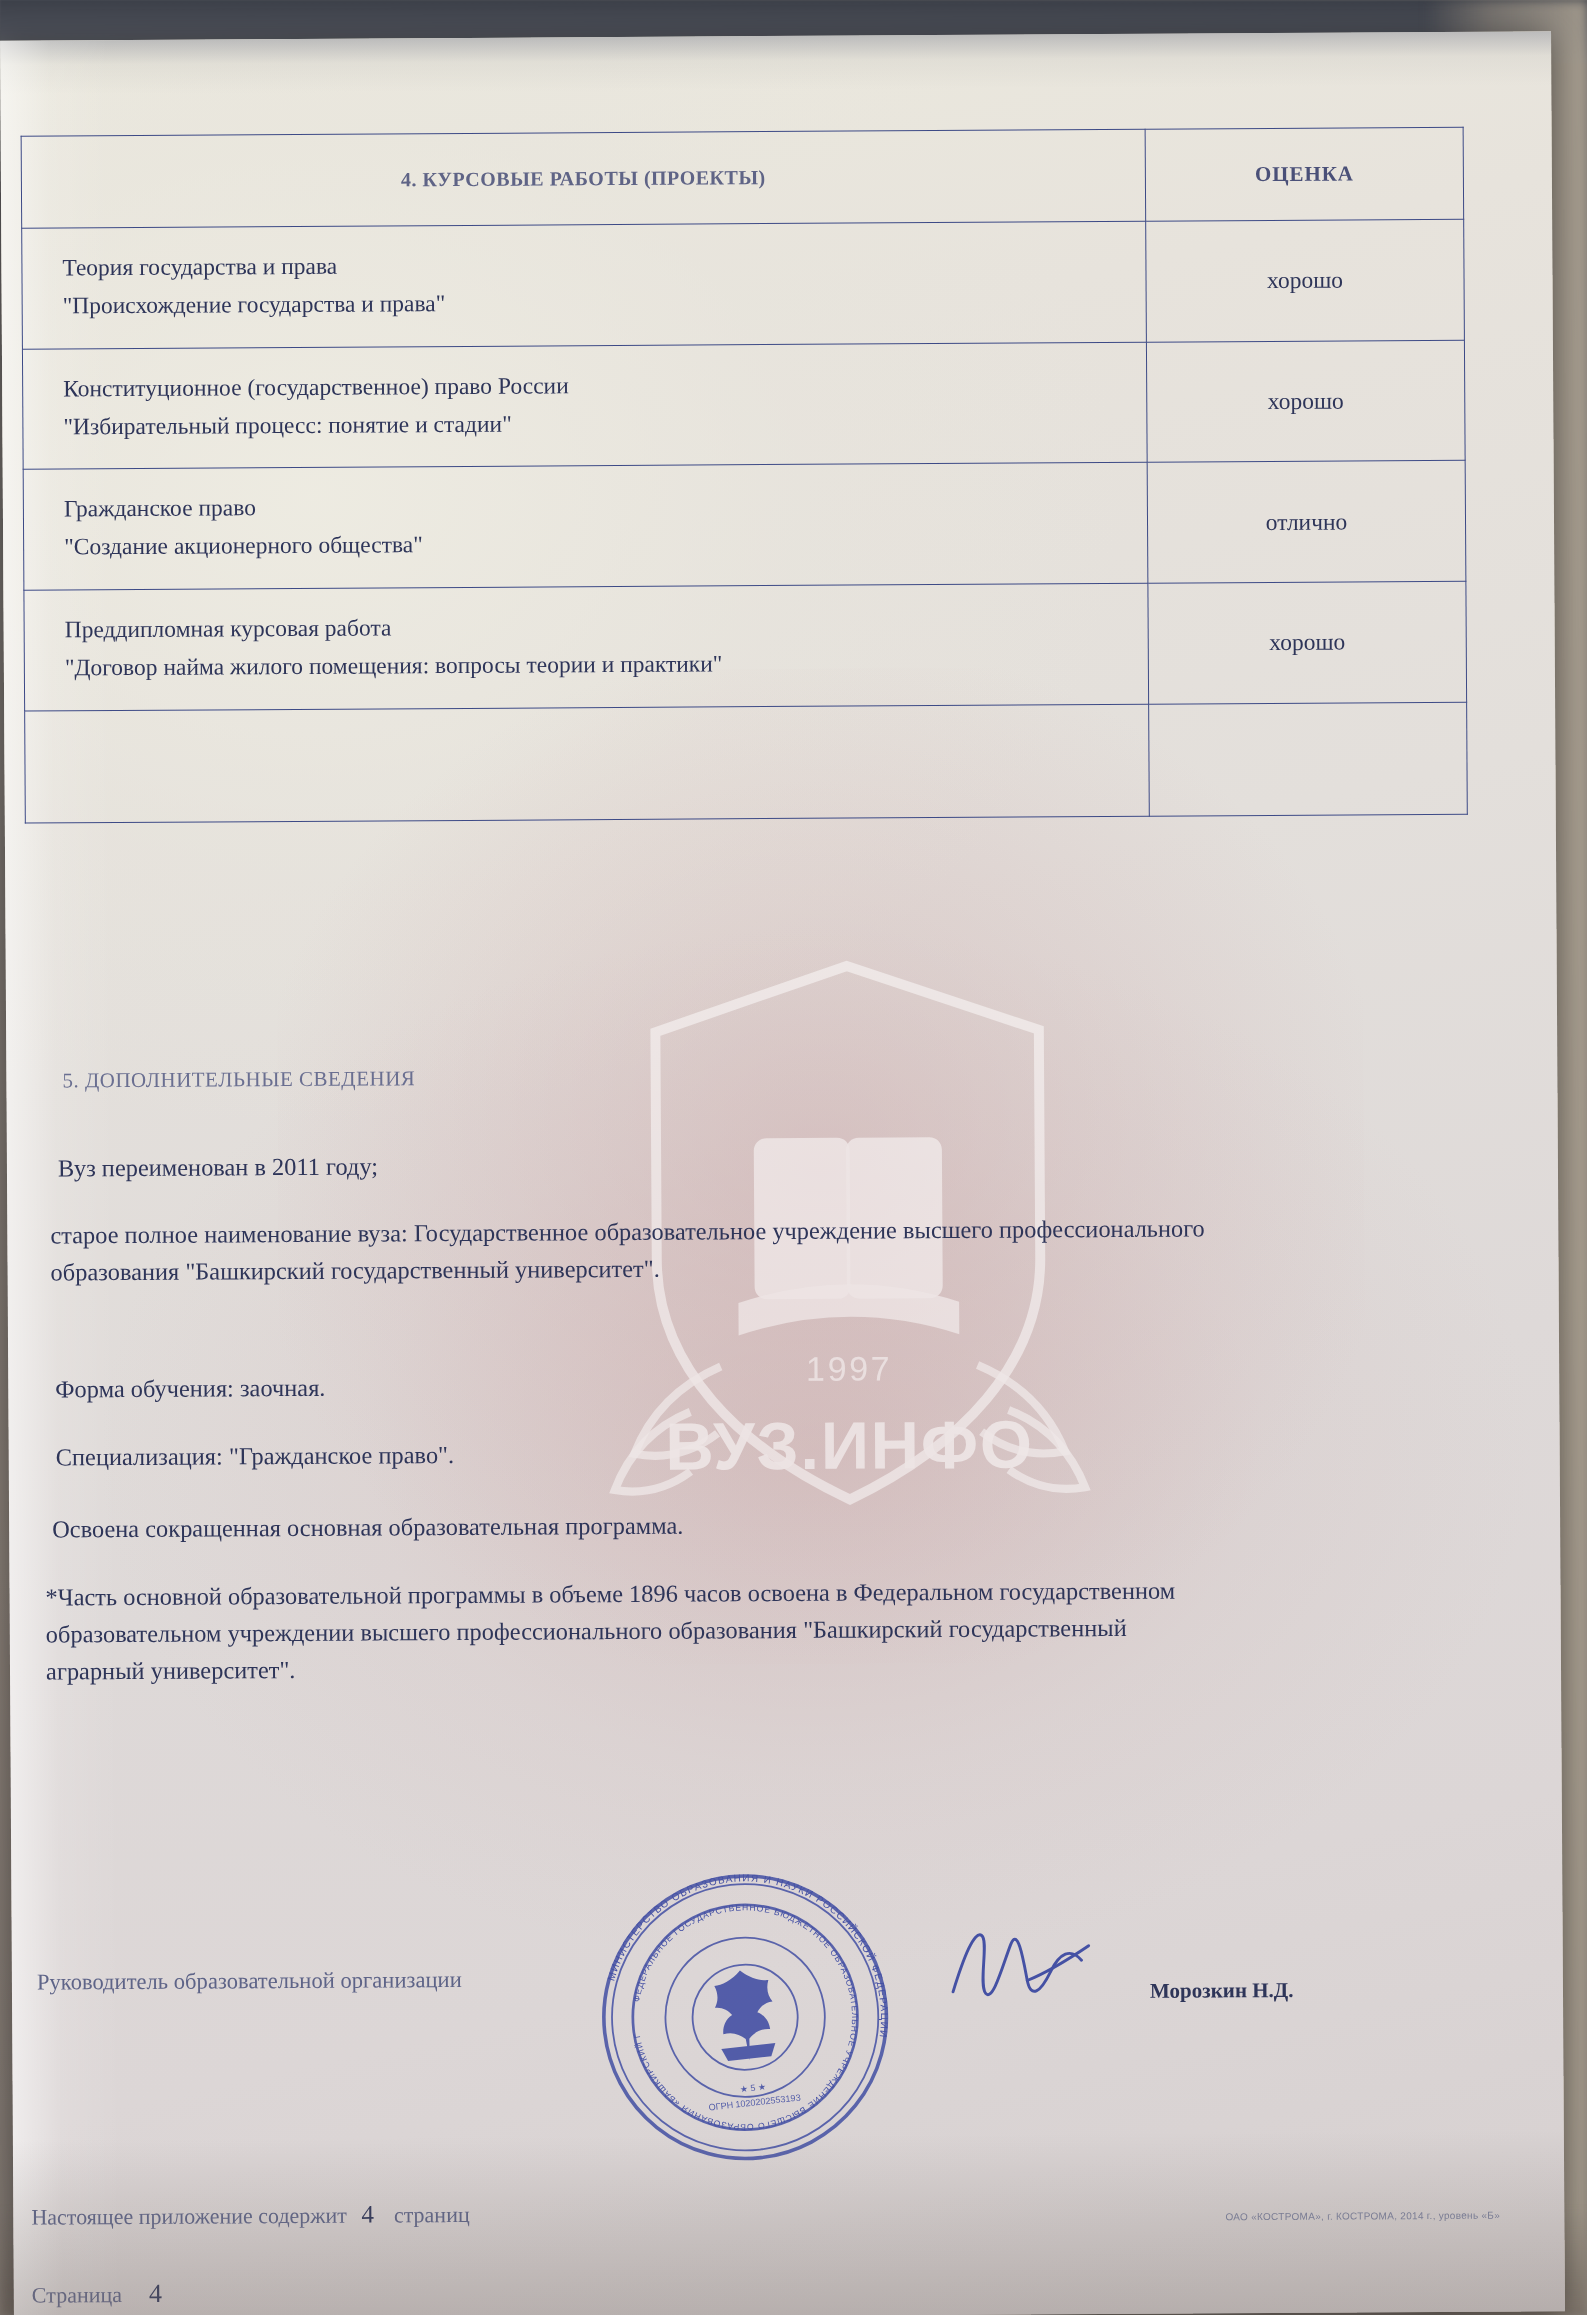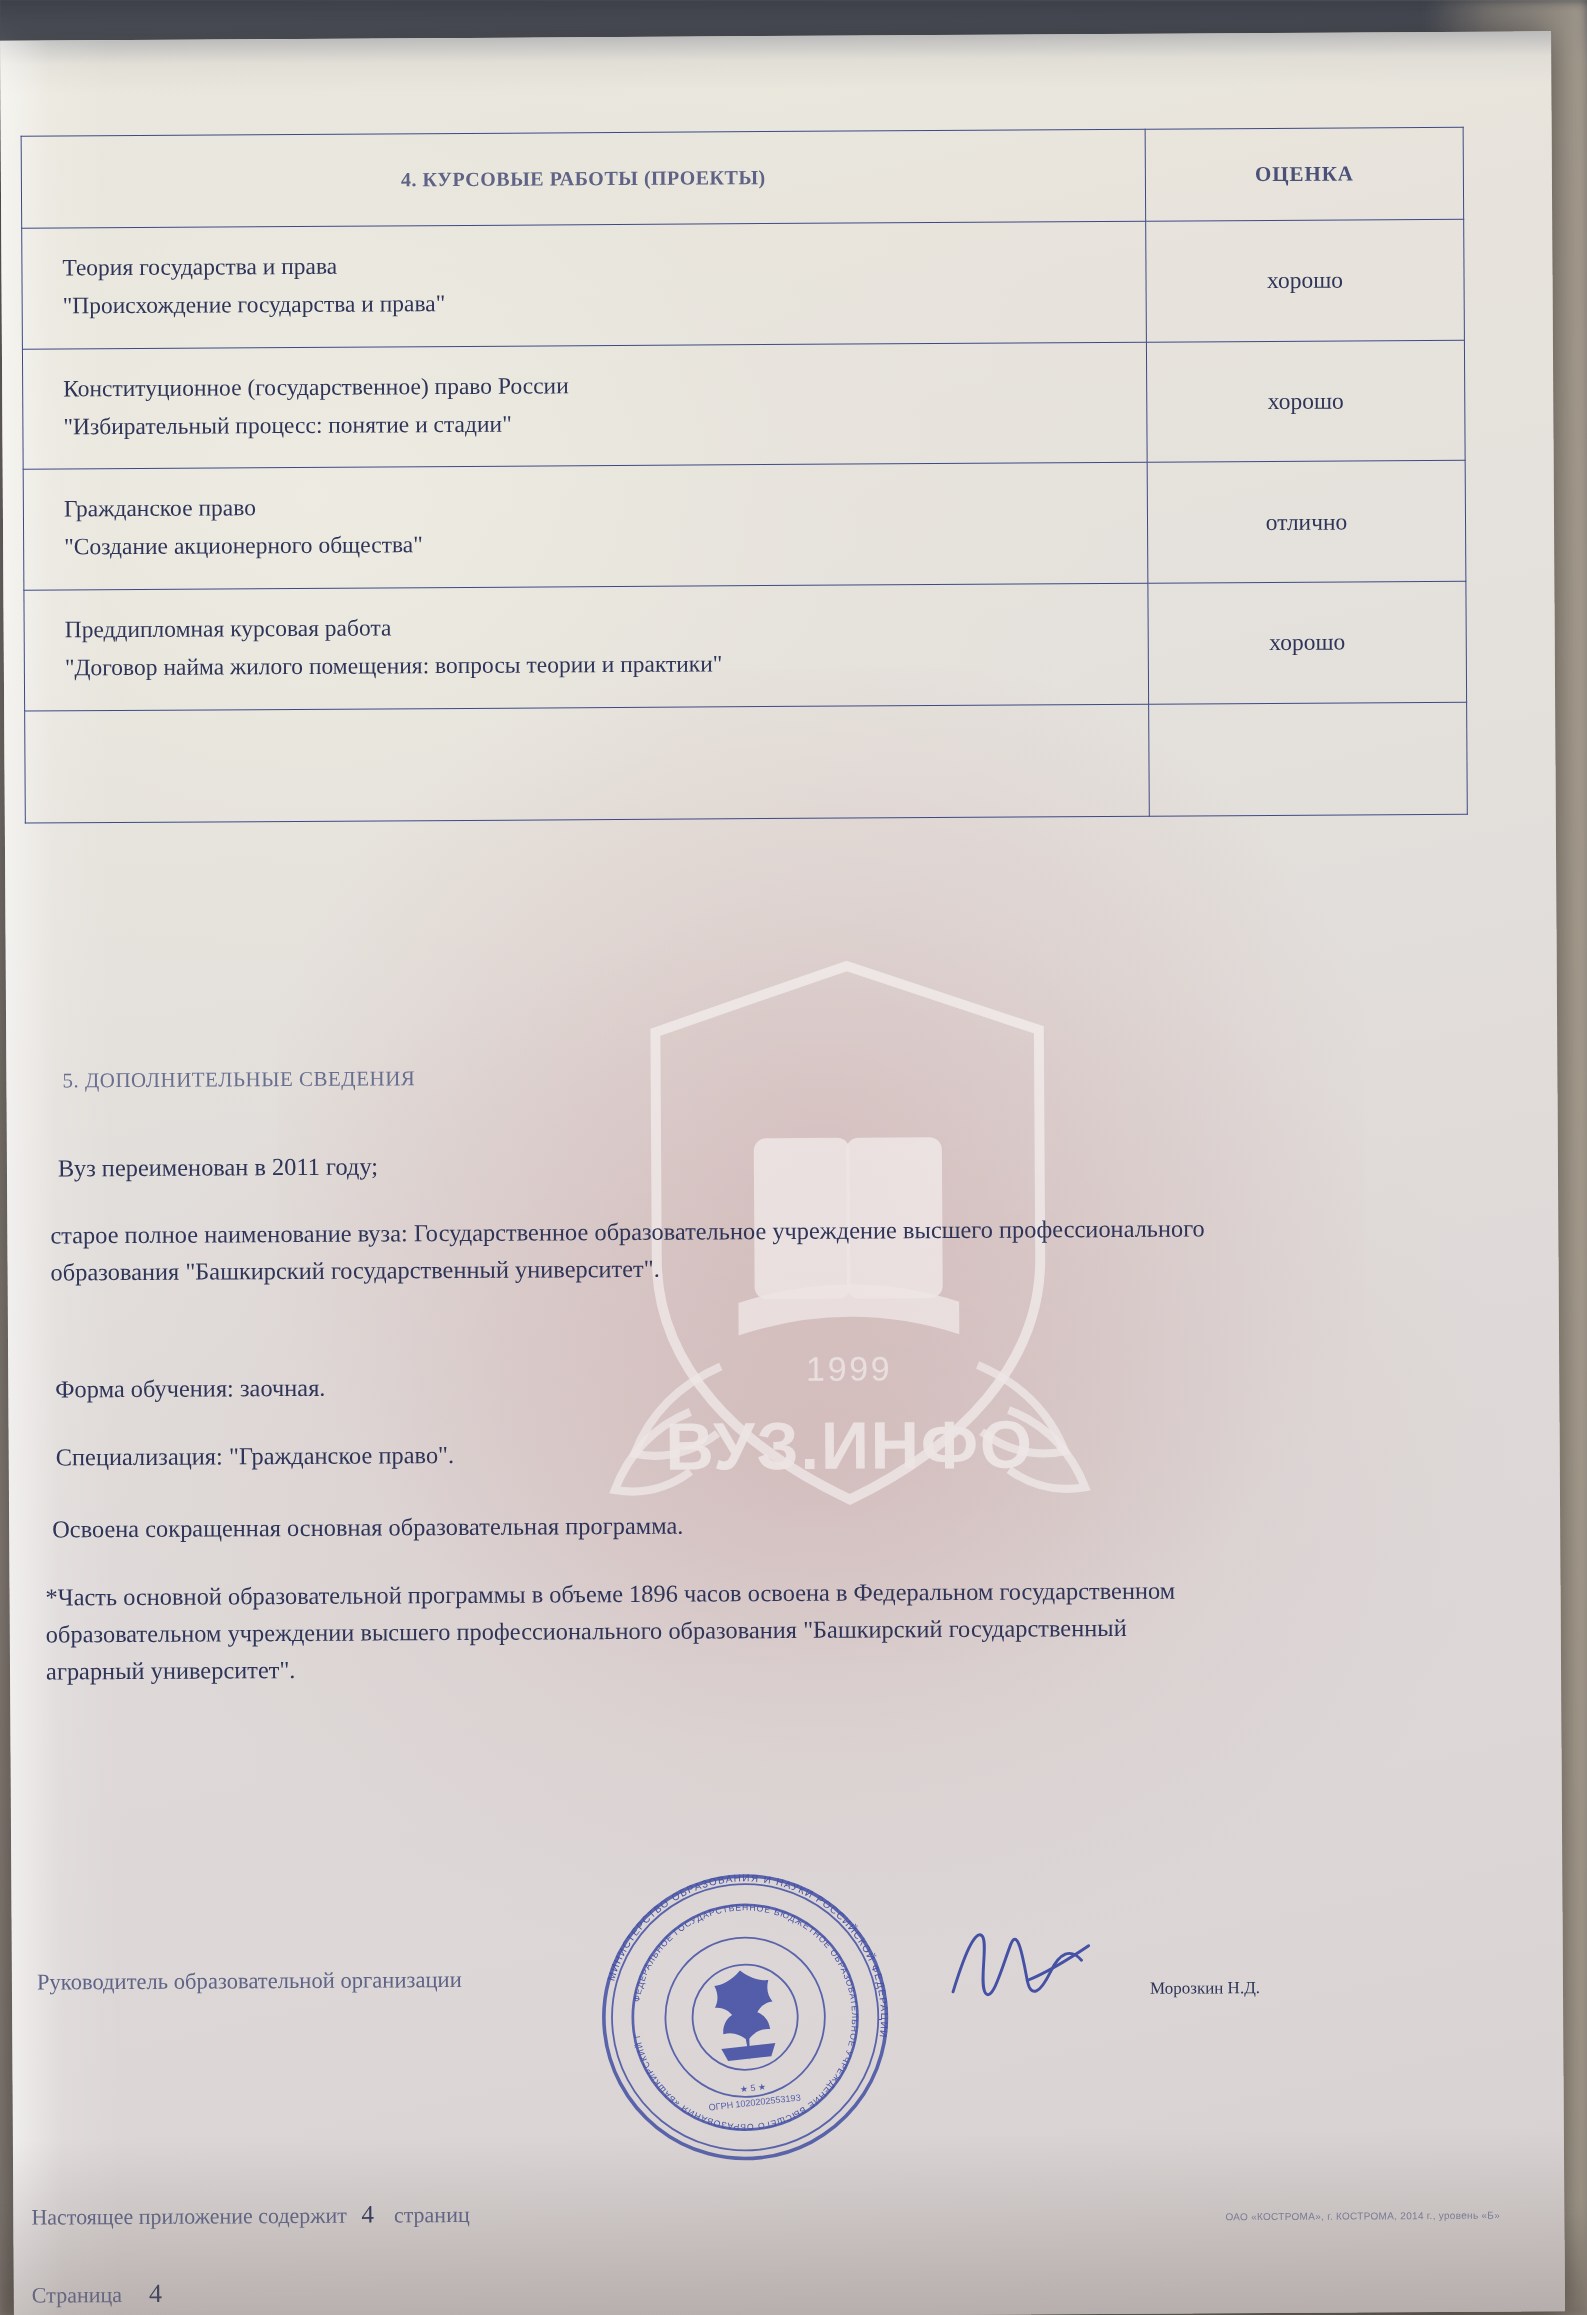--- a/index.html
+++ b/index.html
@@ -162,22 +162,23 @@
     top: 1925px;
     width: 425px;
     font-size: 22.6px;
     line-height: 1.5;
     color: #5e6488;
   }
   .sig-name {
     position: absolute;
     left: 1138px;
     top: 1945px;
-    font-size: 17px;
-    color: #2e3559;
+    font-size: 21px;
+    color: #2e3559;
+    font-weight: bold;
   }
   .pages-note {
     position: absolute;
     left: 18px;
     top: 2162px;
     font-size: 22px;
     color: #5e6488;
   }
   .pages-note .num {
     display: inline-block;
@@ -287,21 +288,21 @@
             <path d="M402 218 h78 c8 0 14 6 14 14 v150 c0 8 -6 14 -14 14 h-78 c-8 0 -14 -6 -14 -14 v-150 c0 -8 6 -14 14 -14 z" opacity=".95"></path>
             <path d="M268 400 q122 -40 244 0 l0 36 q-122 -40 -244 0 z" opacity=".9"></path>
           </g>
           <g stroke="rgba(255,255,255,.8)" stroke-width="9" fill="none">
             <path d="M248 470 q-70 30 -96 96 q50 10 92 -22"></path>
             <path d="M532 470 q70 30 96 96 q-50 10 -92 -22"></path>
             <path d="M214 520 q-60 24 -84 86 q46 8 84 -20"></path>
             <path d="M566 520 q60 24 84 86 q-46 8 -84 -20"></path>
           </g>
         </svg>
-        <div class="wm-year">1999</div>
+        <div class="wm-year">1997</div>
         <div class="wm-text">ВУЗ.ИНФО</div>
       </div>
 
       <table class="grade-table">
         <tbody>
             <tr>
           <th class="thead-left">4. КУРСОВЫЕ РАБОТЫ (ПРОЕКТЫ)</th>
           <th class="thead-right">ОЦЕНКА</th>
         </tr>
         <tr>

